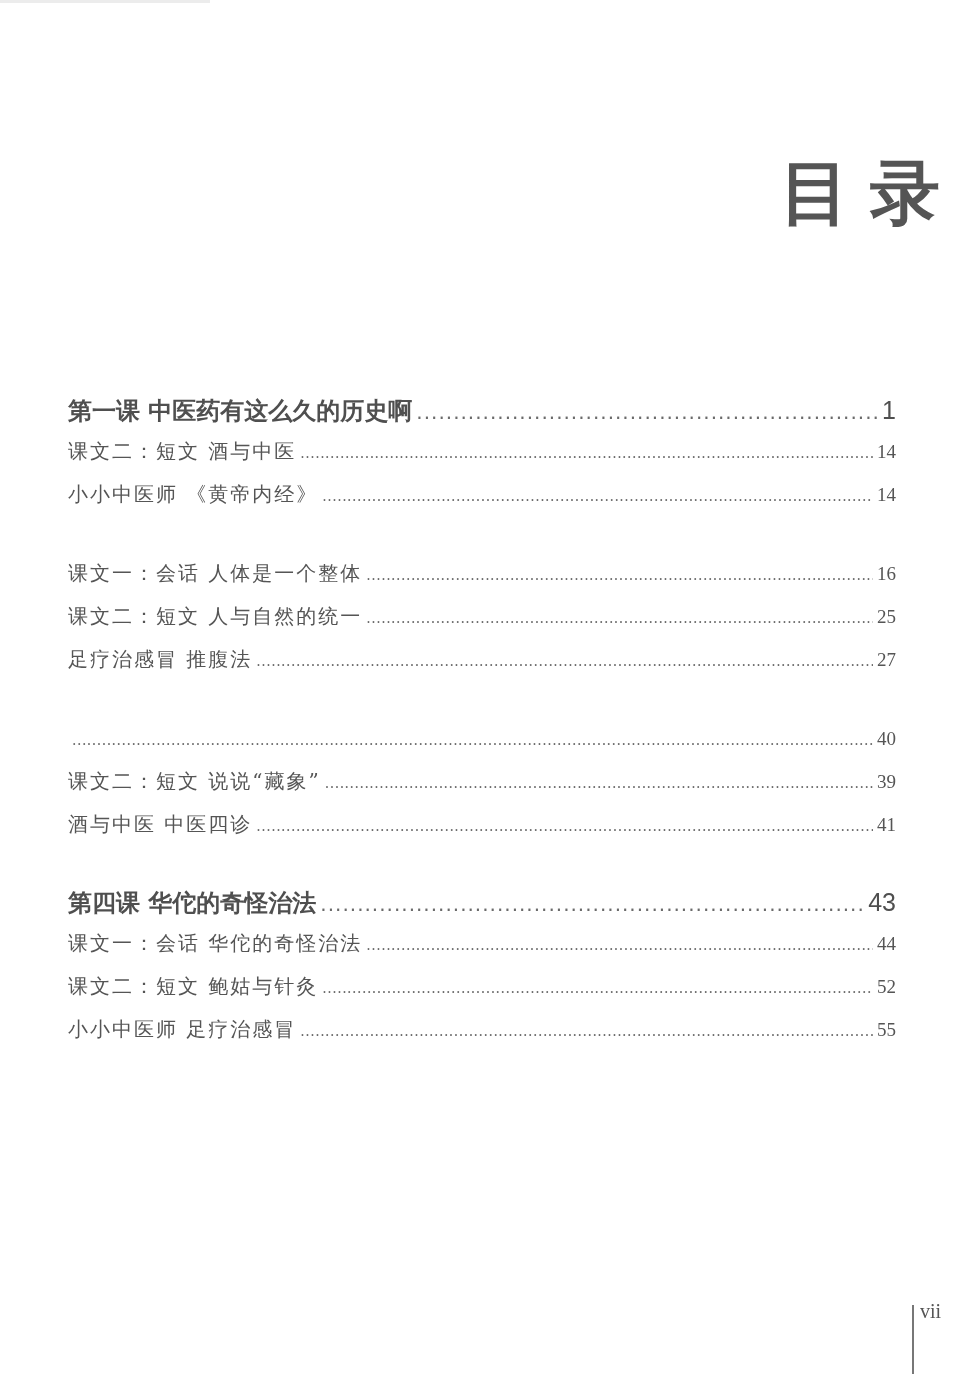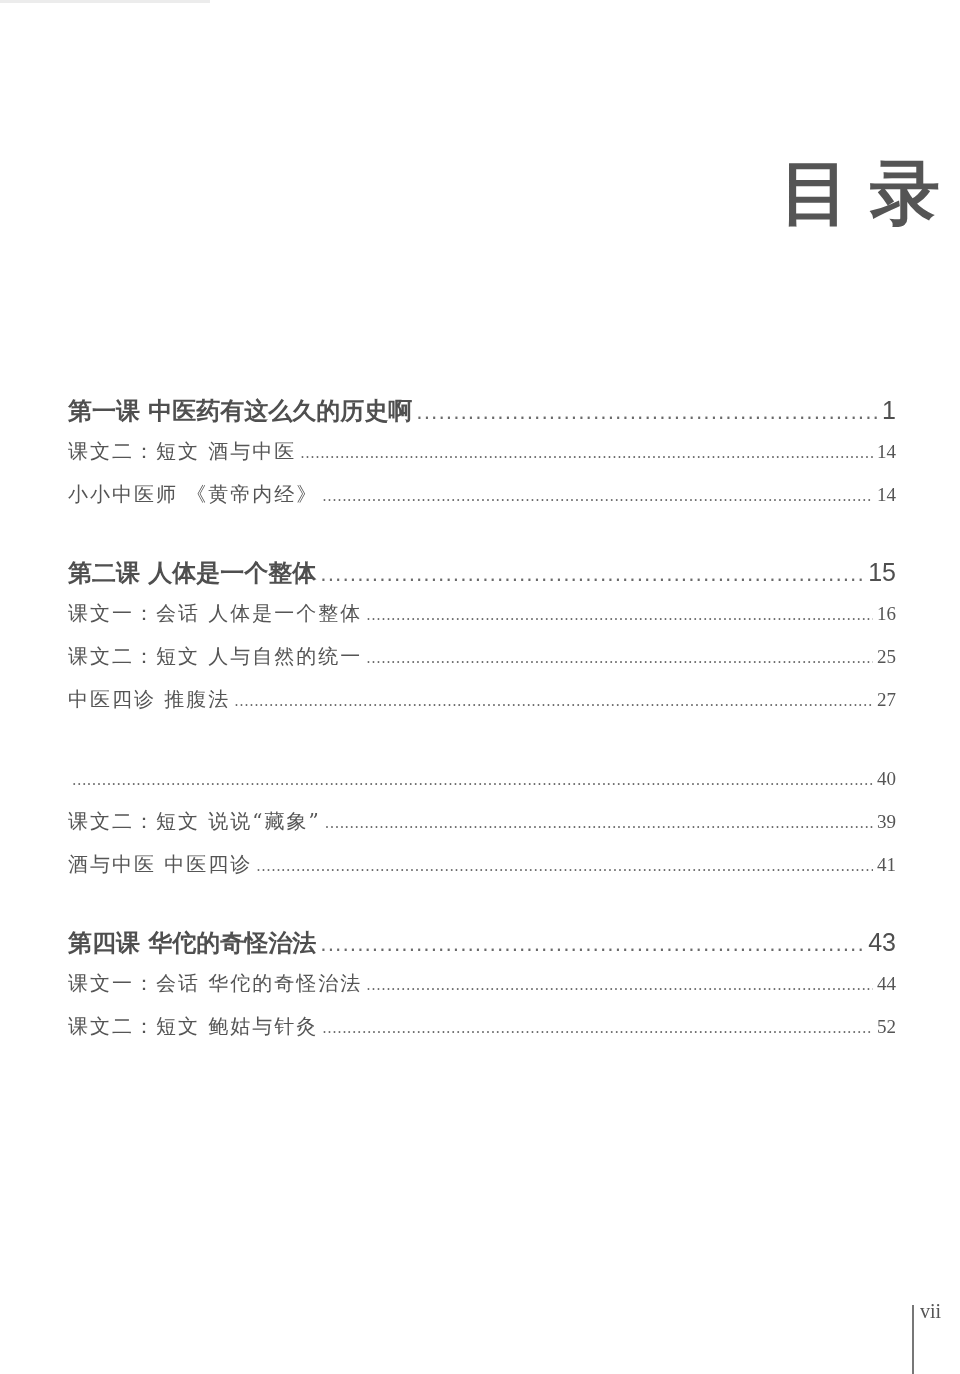--- a/index.html
+++ b/index.html
@@ -133,37 +133,32 @@
     <div class="row sub">
       <span class="label">小小中医师 《黄帝内经》</span>
       <span class="dots"></span>
       <span class="page">14</span>
     </div>
   </div>
 
   <div class="gap"></div>
 
   <div class="chapter">
-    <div class="row ch">
-      <span class="label">第二课  人体是一个整体</span>
-      <span class="dots"></span>
-      <span class="page">15</span>
-    </div>
     <div class="row sub">
       <span class="label">课文一：会话 人体是一个整体</span>
       <span class="dots"></span>
       <span class="page">16</span>
     </div>
     <div class="row sub">
       <span class="label">课文二：短文 人与自然的统一</span>
       <span class="dots"></span>
       <span class="page">25</span>
     </div>
     <div class="row sub">
-      <span class="label">中医四诊 推腹法</span>
+      <span class="label">足疗治感冒 推腹法</span>
       <span class="dots"></span>
       <span class="page">27</span>
     </div>
   </div>
 
   <div class="gap"></div>
 
   <div class="chapter">
     <div class="row sub">
       <span class="dots"></span>
@@ -192,18 +187,23 @@
     <div class="row sub">
       <span class="label">课文一：会话 华佗的奇怪治法</span>
       <span class="dots"></span>
       <span class="page">44</span>
     </div>
     <div class="row sub">
       <span class="label">课文二：短文 鲍姑与针灸</span>
       <span class="dots"></span>
       <span class="page">52</span>
     </div>
+    <div class="row sub">
+      <span class="label">小小中医师 足疗治感冒</span>
+      <span class="dots"></span>
+      <span class="page">55</span>
+    </div>
   </div>
 
 </div>
 
 <div class="folio-line"></div>
 <div class="folio">vii</div>
 
 </body></html>

